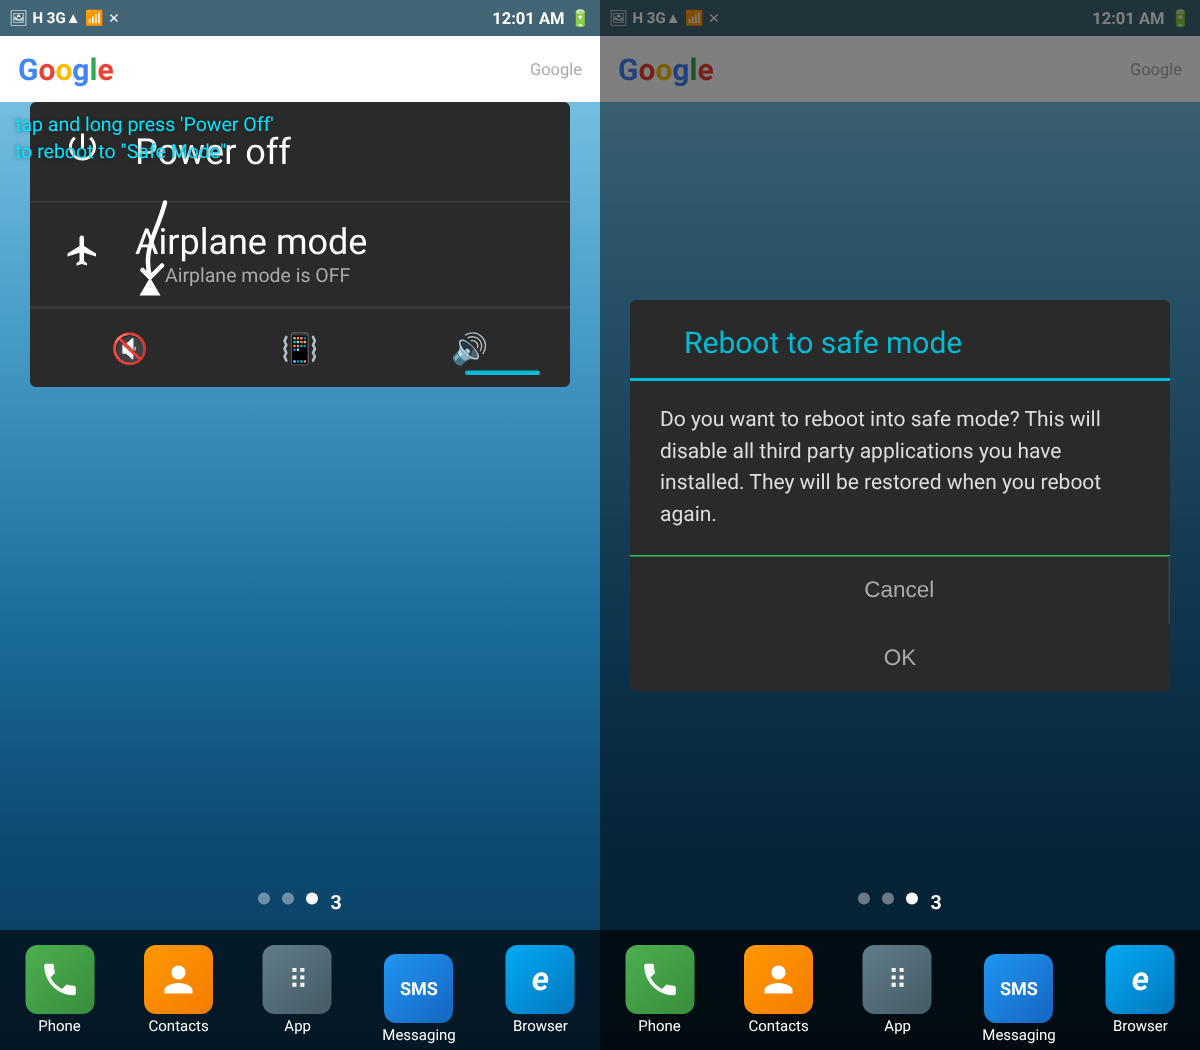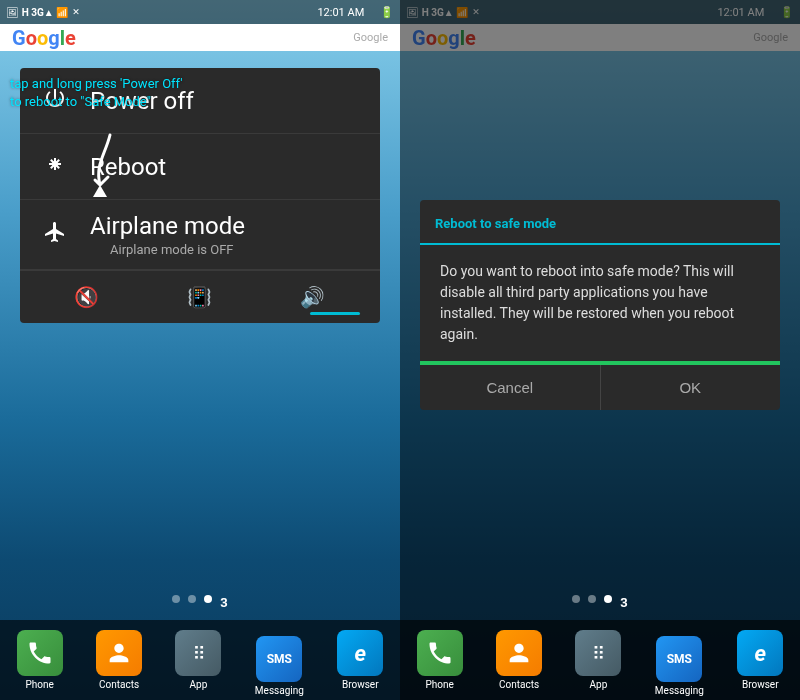--- a/index.html
+++ b/index.html
@@ -44,31 +44,31 @@
     .status-bar .left-icons {
       display: flex;
       align-items: center;
       gap: 3px;
       font-size: 10px;
     }
 
     .status-bar .right-info {
       display: flex;
       align-items: center;
-      gap: 16px;
+      gap: 4px;
       font-size: 11px;
-      font-weight: normal;
+      font-weight: bold;
     }
 
     
     .google-bar {
       position: absolute;
       top: 24px;
       left: 0; right: 0;
-      height: 27px;
+      height: 44px;
       background: white;
       display: flex;
       align-items: center;
       justify-content: space-between;
       padding: 0 12px;
       z-index: 99;
     }
 
     .google-logo {
       font-size: 20px;
@@ -244,37 +244,38 @@
       top: 200px;
       left: 20px;
       right: 20px;
       background: #2a2a2a;
       border-radius: 4px;
       z-index: 160;
       overflow: hidden;
     }
 
     .dialog-title {
-      padding: 16px 15px 12px;
+      padding: 16px 36px 12px;
       color: #00bcd4;
-      font-size: 13px;
-      font-weight: 700;
+      font-size: 20px;
+      font-weight: 400;
       border-bottom: 2px solid #00bcd4;
     }
 
     .dialog-body {
       padding: 16px 20px;
       color: #ddd;
       font-size: 14px;
       line-height: 1.5;
     }
 
     .dialog-buttons {
       display: flex;
-      border-top: 4px solid #22c55e;
+      border-top: 1px solid #22c55e;
+      flex-direction: column;
     }
 
     .dialog-btn {
       flex: 1;
       padding: 14px;
       text-align: center;
       color: #aaa;
       font-size: 15px;
       cursor: pointer;
       background: transparent;
@@ -347,35 +348,20 @@
 
     <div class="power-menu-item">
       <div class="menu-icon">
         <svg width="24" height="24" viewBox="0 0 24 24" fill="white">
           <path d="M13 3h-2v10h2V3zm4.83 2.17l-1.42 1.42C17.99 7.86 19 9.81 19 12c0 3.87-3.13 7-7 7s-7-3.13-7-7c0-2.19 1.01-4.14 2.58-5.42L6.17 5.17C4.23 6.82 3 9.26 3 12c0 4.97 4.03 9 9 9s9-4.03 9-9c0-2.74-1.23-5.18-3.17-6.83z"></path>
         </svg>
       </div>
       <span class="menu-text">Power off</span>
     </div>
 
-    <div class="power-menu-item">
-      <div class="menu-icon">
-        <svg width="24" height="24" viewBox="0 0 24 24" fill="white">
-          <circle cx="12" cy="12" r="3" fill="white"></circle>
-          <path d="M12 2C6.48 2 2 6.48 2 12s4.48 10 10 10 10-4.48 10-10S17.52 2 12 2zm-1 17.93c-3.94-.49-7-3.85-7-7.93s3.06-7.44 7-7.93v2.02c-2.84.48-5 2.94-5 5.91s2.16 5.43 5 5.91v2.02zm2-2.02v-2.02c2.84-.48 5-2.94 5-5.91s-2.16-5.43-5-5.91V4.07c3.94.49 7 3.85 7 7.93s-3.06 7.44-7 7.93z" opacity="0"></path>
-          <g transform="translate(12,12)">
-            <line x1="-6" y1="0" x2="6" y2="0" stroke="white" stroke-width="2"></line>
-            <line x1="0" y1="-6" x2="0" y2="6" stroke="white" stroke-width="2"></line>
-            <line x1="-4.2" y1="-4.2" x2="4.2" y2="4.2" stroke="white" stroke-width="2"></line>
-            <line x1="4.2" y1="-4.2" x2="-4.2" y2="4.2" stroke="white" stroke-width="2"></line>
-          </g>
-        </svg>
-      </div>
-      <span class="menu-text">Reboot</span>
-    </div>
 
     <div class="power-menu-item" style="flex-direction:column; align-items:flex-start; padding:12px 20px;">
       <div style="display:flex; align-items:center; gap:20px;">
         <div class="menu-icon">
           <svg width="24" height="24" viewBox="0 0 24 24" fill="white">
             <path d="M21 16v-2l-8-5V3.5c0-.83-.67-1.5-1.5-1.5S10 2.67 10 3.5V9l-8 5v2l8-2.5V19l-2 1.5V22l3.5-1 3.5 1v-1.5L13 19v-5.5l8 2.5z"></path>
           </svg>
         </div>
         <div>
           <span class="menu-text">Airplane mode</span>

